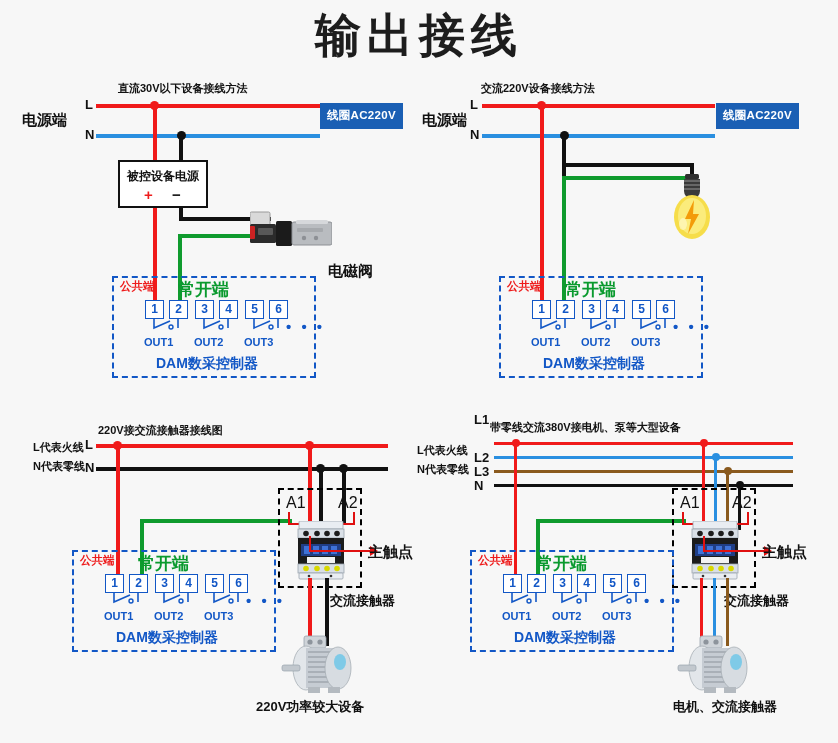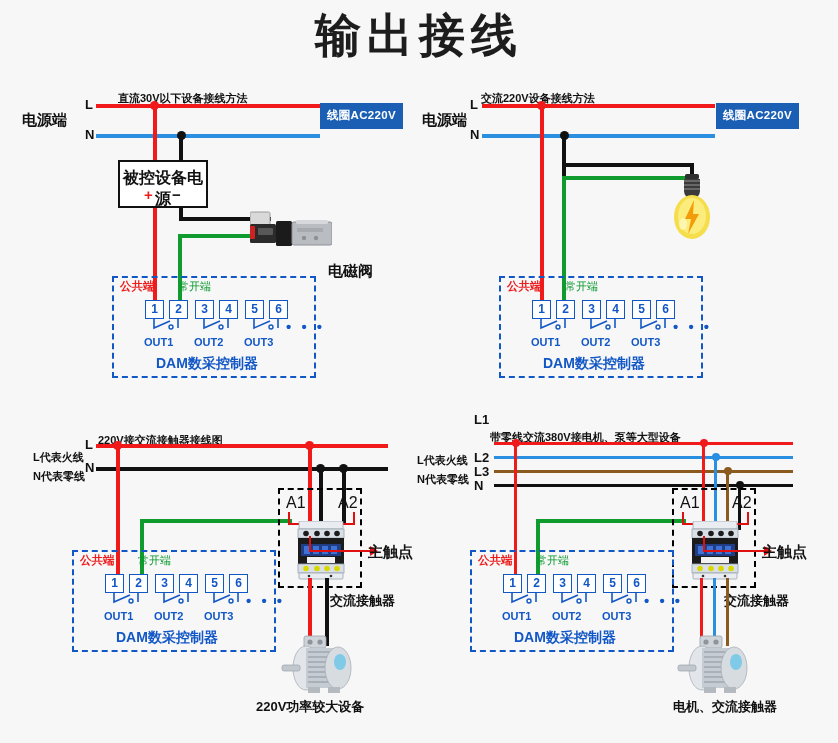--- a/index.html
+++ b/index.html
@@ -13,26 +13,26 @@
   .page{position:absolute;left:0;top:0;width:838px;height:743px;}
   .t{position:absolute;white-space:nowrap;line-height:1;}
   .wire{position:absolute;}
   
   #page-title{
     left:0;top:12px;width:838px;text-align:center;
     font-size:46px;font-weight:bold;color:#1d1d1d;
     letter-spacing:6px;
   }
   
-  .lbl{font-size:11px;color:#111;font-weight:bold;margin-top:10px;}
+  .lbl{font-size:11px;color:#111;font-weight:bold;}
   .lbl-big{font-size:15px;color:#111;font-weight:bold;}
   .lbl-ln{font-size:13px;color:#111;font-weight:bold;}
   .lbl-dam{font-size:14px;color:#1257c6;font-weight:bold;}
   .lbl-red{font-size:11.5px;color:#ee1c1c;font-weight:bold;}
-  .lbl-green{font-size:11px;color:#0a9a2e;font-weight:normal;}
+  .lbl-green{font-size:17px;color:#0a9a2e;font-weight:bold;}
   .lbl-a{font-size:16px;color:#111;font-weight:normal;}
   
   .coil{
     position:absolute;background:#1a5fb4;color:#fff;
     font-size:11.5px;font-weight:bold;
     padding:5px 7px 6px 7px;letter-spacing:.3px;
   }
   
   .dam-box{position:absolute;border:2px dashed #1257c6;box-sizing:border-box;}
   .cont-box{position:absolute;border:2.5px dashed #000;box-sizing:border-box;}
@@ -43,21 +43,21 @@
     color:#1257c6;font-size:12px;font-weight:bold;
     text-align:center;line-height:17px;
   }
   .outlbl{position:absolute;font-size:11px;font-weight:bold;color:#1257c6;white-space:nowrap;}
   .dots{position:absolute;font-size:15px;font-weight:bold;color:#1257c6;letter-spacing:3px;}
   
   .dcbox{
     position:absolute;border:2px solid #111;background:#fff;box-sizing:border-box;
   }
   .dcbox .cap{position:absolute;left:0;top:6px;width:100%;text-align:center;
-    font-size:16px;font-weight:bold;color:#111;}
+    font-size:12px;font-weight:bold;color:#111;}
   .plus{position:absolute;font-size:15px;font-weight:bold;color:#ee1c1c;}
   .minus{position:absolute;font-size:15px;font-weight:bold;color:#111;}
   
   .node{position:absolute;border-radius:50%;}
 </style>
 </head>
 <body>
 
 <div class="page">
 

